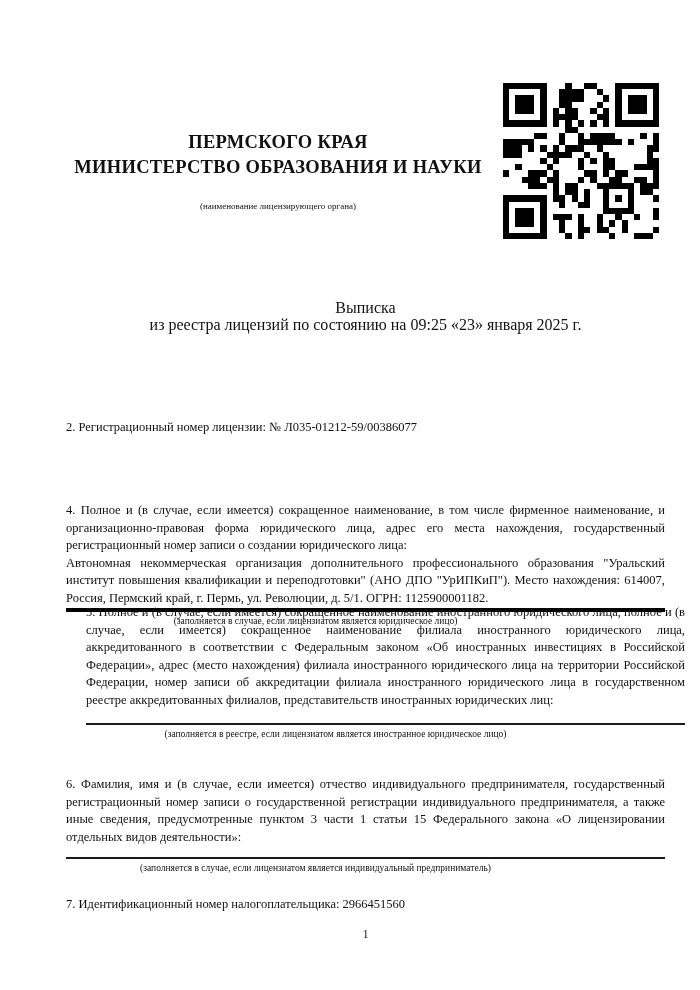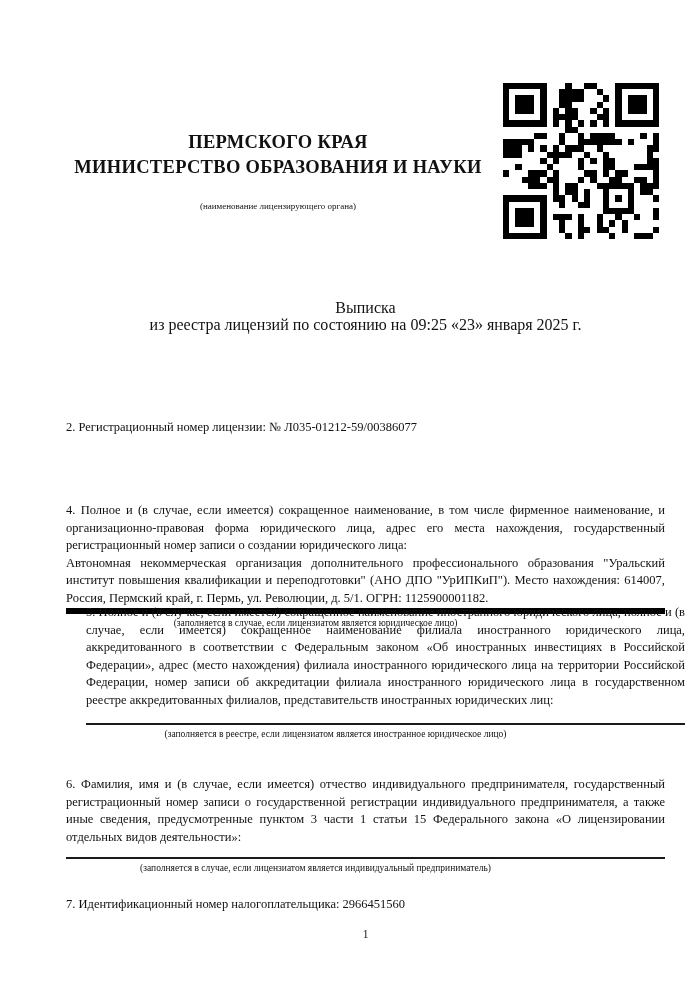--- a/index.html
+++ b/index.html
@@ -21,21 +21,21 @@
   .h-line { font-weight:bold; font-size:18.5px; line-height:25px; letter-spacing:0.3px; }
   .h-caption { font-size:9px; line-height:12px; margin-top:20px; }
 
   
   .doc-title { left:66px; top:299px; width:599px; text-align:center; font-size:16px; line-height:17px; }
 
   
   .item { left:66px; width:599px; font-size:12.5px; line-height:17.6px; }
   .item p { margin:0; }
   .just { text-align:justify; }
-  .ul-value { border-bottom:6px solid #000000; }
+  .ul-value { border-bottom:4px solid #000000; }
   .blank-line { border-bottom:2px solid #1a1a1a; }
   .cap {
     font-size:9.5px; line-height:12px;
     text-align:center;
     padding-right:100px;
     margin-top:3px;
   }
   .page-num { left:66px; top:928px; width:599px; text-align:center; font-size:11.5px; }
 </style>
 </head>

